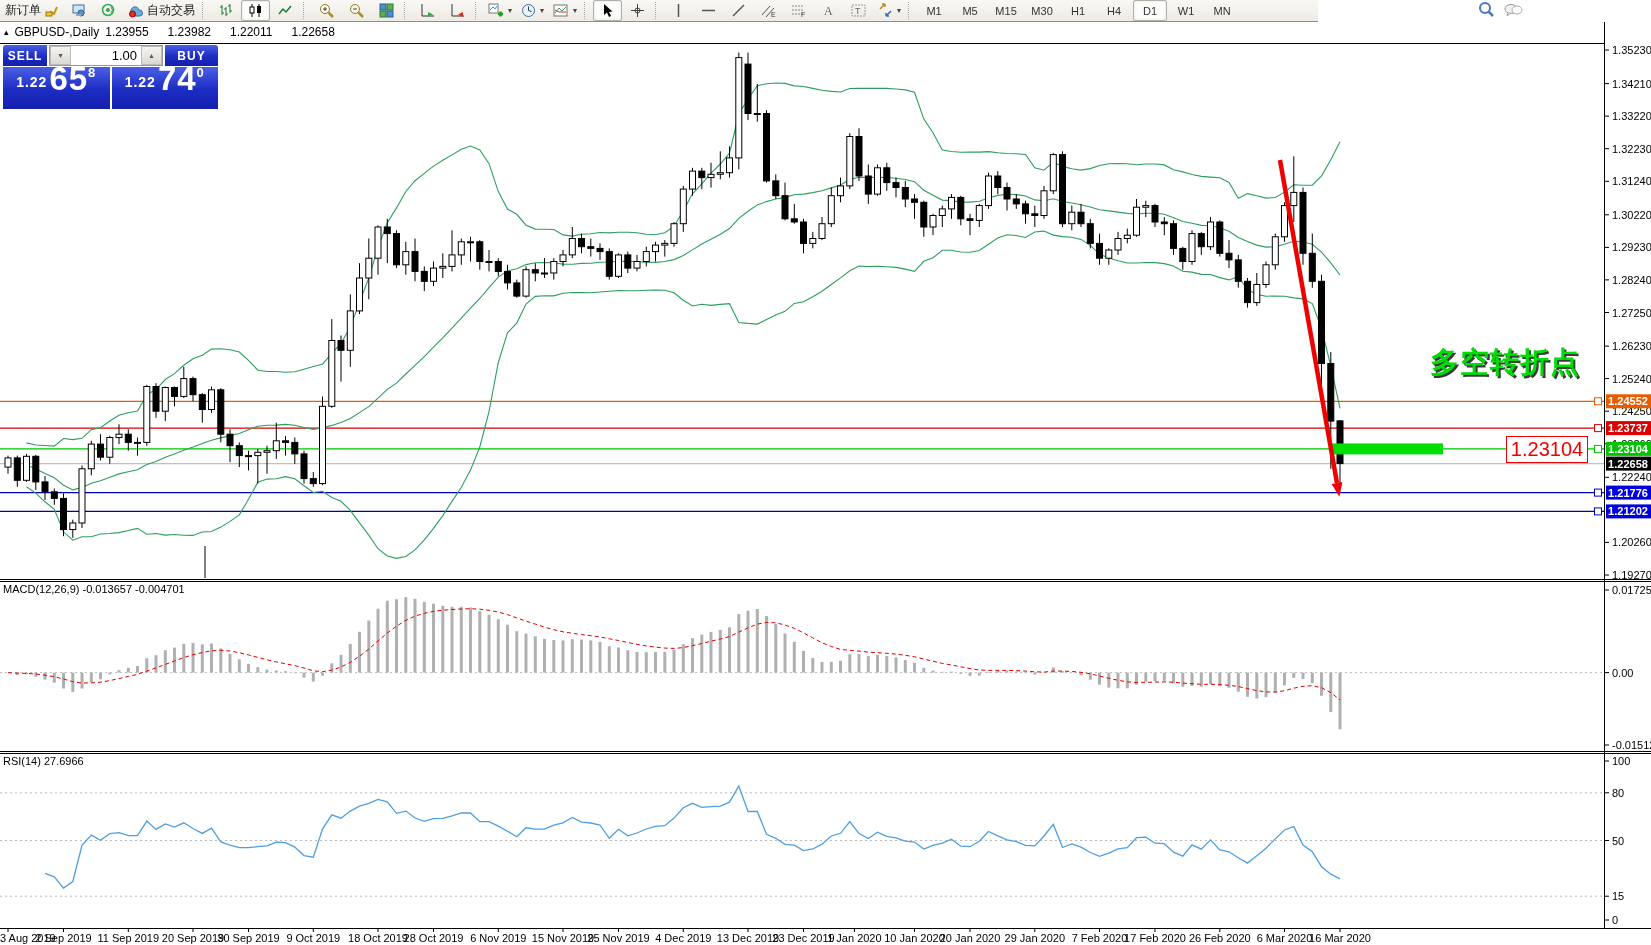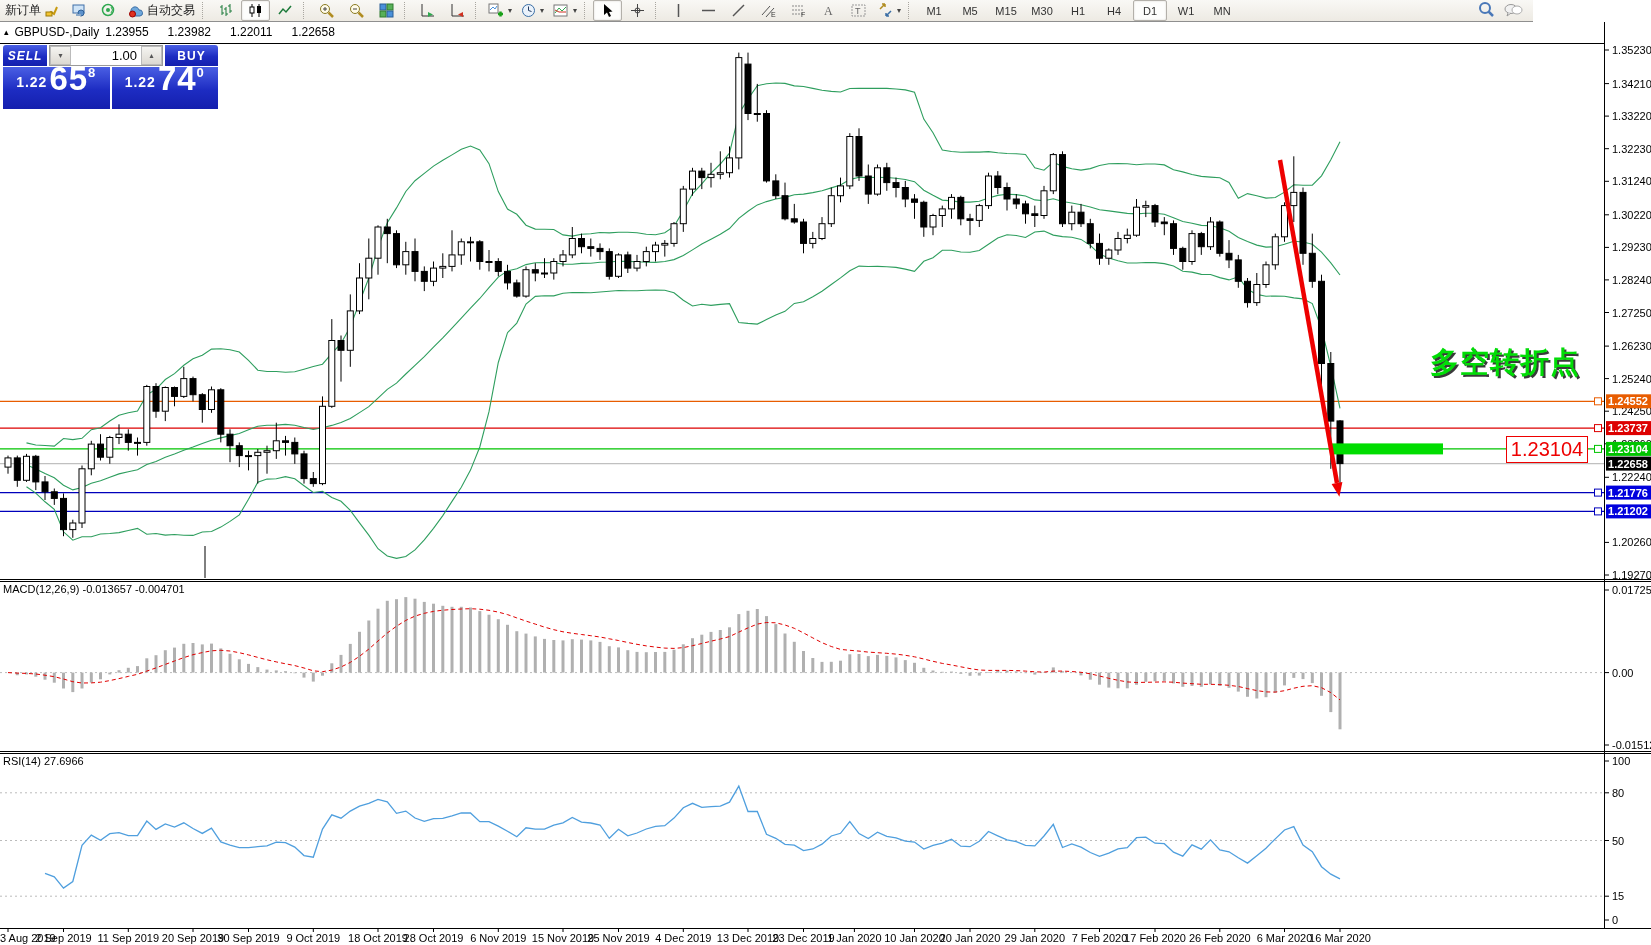--- a/index.html
+++ b/index.html
@@ -1,19 +1,19 @@
 <!DOCTYPE html>
 <html><head>
 <meta charset="utf-8">
 <style>
   html,body{margin:0;padding:0;background:#fff;}
   #app{position:relative;width:1651px;height:945px;overflow:hidden;
        font-family:"Liberation Sans",sans-serif;background:#fff;}
   
-  .tb{position:absolute;left:0;top:0;width:1533px;height:22px;z-index:30;
+  .tb{position:absolute;left:0;top:0;width:1318px;height:22px;z-index:30;
       display:flex;align-items:center;gap:1px;padding-left:1px;box-sizing:border-box;
       background:linear-gradient(#f9f8f5,#edeae3);border-bottom:1px solid #8f8f8f;}
   .tbtn{height:19px;min-width:21px;display:flex;align-items:center;justify-content:center;
         gap:3px;padding:0 3px;border:1px solid transparent;border-radius:2px;
         font-size:11px;color:#222;white-space:nowrap;}
   .tbtn.active{background:#fdfdfc;border-color:#b3b0aa;box-shadow:inset 0 0 2px #d8d5cf;}
   .tbtn .lbl{font-size:12px;}
   .sep{width:5px;height:17px;border-left:1px dotted #a9a6a0;margin:0 2px;}
   .dd{font-size:8px;color:#444;margin-left:1px;}
   .ic svg{display:block;}
@@ -22,21 +22,21 @@
   
   .hdr{position:absolute;left:4px;top:25px;z-index:20;font-size:12px;color:#000;
        display:flex;gap:6px;align-items:center;}
   .hdr .tri{font-size:9px;}
   
   .ock{position:absolute;left:3px;top:45px;z-index:25;width:215px;}
   .ock-row1{display:flex;height:21px;gap:2px;}
   .btn-blue{background:linear-gradient(#4a5fe4,#1d2cc2 55%,#141fae);color:#fff;
             display:flex;align-items:center;justify-content:center;font-size:12px;
             font-weight:bold;letter-spacing:1px;}
-  .ock-sell{width:44px;border-radius:3px 0 0 0;font-style:italic;}
+  .ock-sell{width:44px;border-radius:3px 0 0 0;}
   .ock-buy{width:53px;border-radius:0 3px 0 0;}
   .ock-vol{flex:1;display:flex;border:1px solid #9a9a9a;background:#fff;height:19px;}
   .spin{width:19px;background:linear-gradient(#f5f4f1,#dcd9d2);display:flex;align-items:center;
         justify-content:center;font-size:8px;color:#555;border:1px solid #bbb;}
   .vol-in{flex:1;border:none;text-align:right;font-size:13px;padding-right:4px;width:60px;
           font-family:"Liberation Sans",sans-serif;}
   .ock-row2{display:flex;gap:2px;height:42px;margin-top:1px;}
   .big-px{flex:1;display:flex;align-items:flex-end;justify-content:center;padding-bottom:15px;}
   .px-small{font-size:14px;font-weight:bold;margin-bottom:4px;}
   .px-big{font-size:33px;font-weight:bold;line-height:30px;margin-left:2px;}

